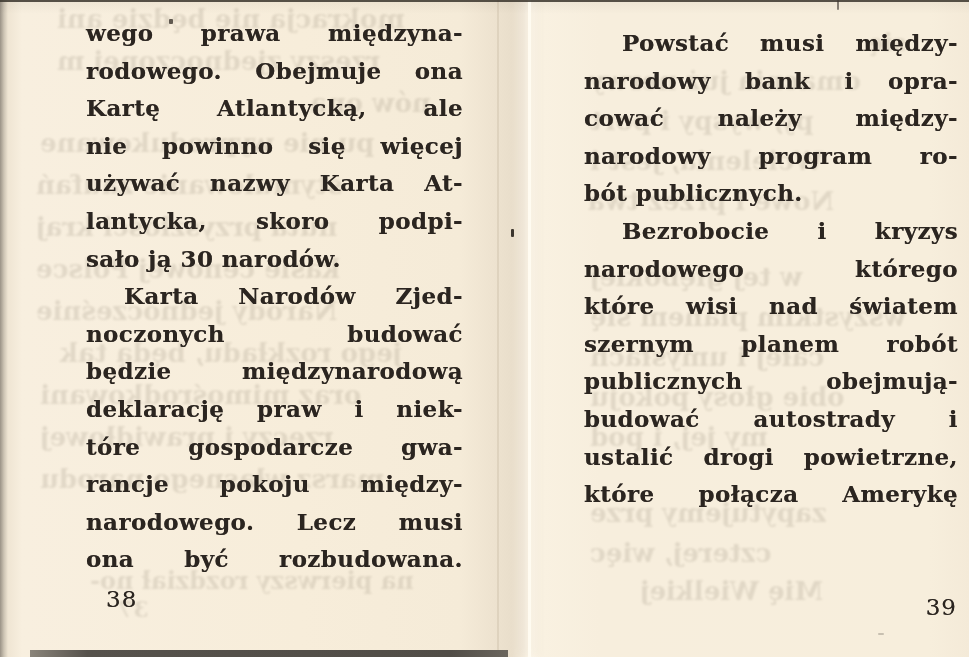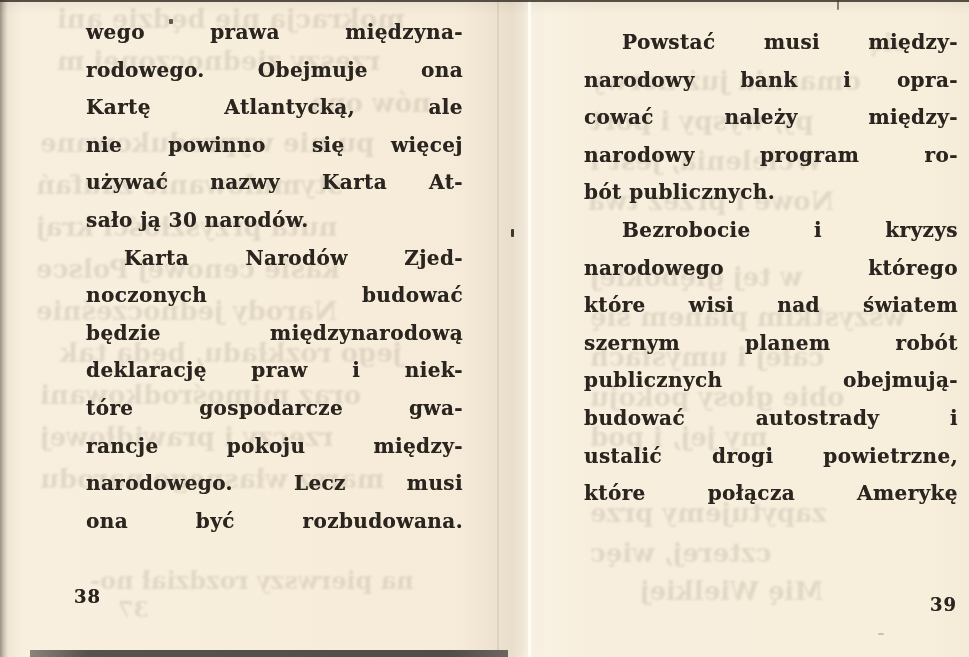--- a/index.html
+++ b/index.html
@@ -22,30 +22,31 @@
   .gutter-crease{position:absolute;left:528px;top:0;width:3px;height:657px;background:rgba(255,252,242,.9);box-shadow:-6px 0 10px rgba(120,100,75,.18), 6px 0 9px rgba(120,100,75,.10);}
   .fold-left{position:absolute;left:497px;top:0;width:2px;height:657px;background:rgba(140,120,95,.14);}
   .page{position:absolute;top:0;height:657px;}
   .page-left{left:0;width:485px;}
   .page-right{left:485px;width:484px;}
   .text-col{position:absolute;}
   .col-left{left:86px;top:14px;width:377px;}
   .col-right{left:99px;top:24px;width:374px;} 
   .line{
     height:37.6px;line-height:37.6px;
-    font-size:20px;font-weight:700;letter-spacing:.4px;
+    font-size:23px;font-weight:700;letter-spacing:.4px;
     text-align:justify;text-align-last:justify;
     white-space:normal;
     text-shadow:0 0 .4px rgba(43,37,32,.55);
   }
   .line.indent{padding-left:38px;}
   .line.nojust{text-align:right;text-align-last:left;}
   .pagenum{
-    position:absolute;font-size:18px;font-weight:700;letter-spacing:1px;
+    position:absolute;font-size:23px;font-weight:400;letter-spacing:1px;
     text-shadow:0 0 .4px rgba(43,37,32,.6);
+    margin-left:32px;
   }
   .pn-left{left:74px;top:586px;}
   .pn-right{right:12px;top:594px;}
   .ghost{
     position:absolute;
     font-weight:700;color:#6f6452;
     transform:scaleX(-1);
     filter:blur(1.2px);
     opacity:.16;
     white-space:nowrap;
@@ -92,20 +93,21 @@
       <span class="ghost" style="left: 640px; top: 576px; font-size: 26px;">Mię Wielkiej</span>
     </div>
 
   <div class="page page-left">
     <div class="text-col col-left" id="left-lines">
         <div class="line">wego prawa międzyna-</div>
         <div class="line">rodowego. Obejmuje ona</div>
         <div class="line">Kartę Atlantycką, ale</div>
         <div class="line">nie powinno się więcej</div>
         <div class="line">używać nazwy Karta At-</div>
+        <div class="line">lantycka, skoro podpi-</div>
         <div class="line nojust">sało ją 30 narodów.</div>
         <div class="line indent">Karta Narodów Zjed-</div>
         <div class="line">noczonych budować</div>
         <div class="line">będzie międzynarodową</div>
         <div class="line">deklarację praw i niek-</div>
         <div class="line">tóre gospodarcze gwa-</div>
         <div class="line">rancje pokoju między-</div>
         <div class="line">narodowego. Lecz musi</div>
         <div class="line">ona być rozbudowana.</div>
       </div>

